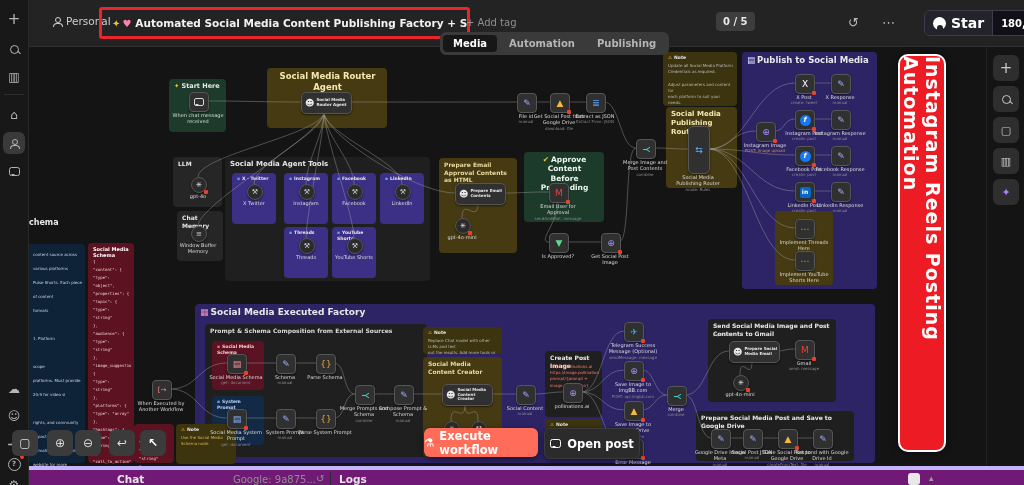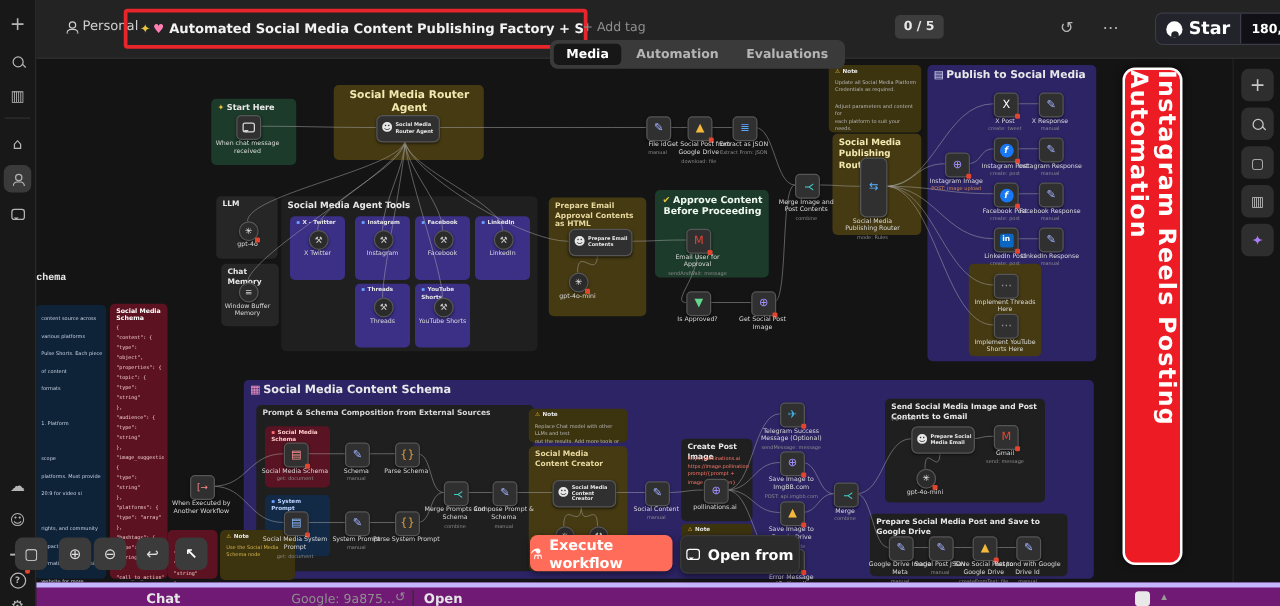--- a/index.html
+++ b/index.html
@@ -73,32 +73,32 @@
   #footer .f-up{position:absolute;left:901px;top:3px;color:#9a9a9a;font-size:9px;cursor:pointer;}
   
   #canvas{position:absolute;left:28px;top:46px;width:958px;height:420px;background:#141414;overflow:hidden;}
   #edges{position:absolute;left:0;top:0;z-index:2;pointer-events:none;}
   .sec{position:absolute;border-radius:4px;z-index:1;}
   .sec .shead{position:absolute;top:3px;left:5px;right:4px;font-weight:bold;color:#e8e8e8;line-height:1.25;}
   .sec .shead.ctr{text-align:center;}
   .sec .mk{margin-right:2px;}
   .sec .sbody{position:absolute;left:5px;right:3px;font-size:4px;line-height:1.55;color:#b9b9b9;overflow:hidden;}
   .olive{background:#453a12;}
-  .green{background:#1c3b2b;padding-left:11px;}
+  .green{background:#1c3b2b;}
   .purple{background:#2d2466;}
   .dark{background:#262626;}
   .darker{background:#1f1f1f;} .darker .sbody{top:13px;}
   .tilep{background:#3b2f86;}
   .tiler{background:#5a1322;}
   .tilen{background:#132a47;}
   .note{background:#3c330f;} .note .sbody{top:11px;}
   .redp{background:#5c1220;} .redp .sbody{top:15px;font-family:"DejaVu Sans Mono",monospace;font-size:4px;line-height:8px;}
   .redp .shead{font-size:5px;}
   .navyp{background:#0e2238;} .navyp .sbody{top:4px;font-size:4px;line-height:14px;}
-  .flabel{background:transparent;font-family:Liberation Mono, monospace;} .flabel .shead{left:0;top:0;}
+  .flabel{background:transparent;} .flabel .shead{left:0;top:0;}
   
   .node{position:absolute;background:#303030;border:1px solid #565656;z-index:3;cursor:pointer;
         display:flex;align-items:center;justify-content:center;box-shadow:0 1px 2px rgba(0,0,0,.5);}
   .node.sq{border-radius:4px;} .node.c{border-radius:50%;background:#2b2b2b;}
   .node.wide{border-radius:5px;justify-content:flex-start;padding-left:3px;gap:2px;}
   .node.tall{border-radius:5px;}
   .nicon{font-size:9px;line-height:1;}
   .node.c .nicon{font-size:7px;}
   .nicon.rot{display:inline-block;transform:rotate(90deg);}
   .nicon.fb{background:#1877f2;width:11px;height:11px;border-radius:50%;display:inline-flex;
@@ -148,21 +148,21 @@
     <span class="seg1">
       <span class="ghmark"></span>
       <span class="ghstar">Star</span>
     </span>
     <span class="seg2">180,747</span>
   </div>
 </div>
 <div id="tabs">
     <div class="tab active">Media</div>
     <div class="tab">Automation</div>
-    <div class="tab">Evaluations</div>
+    <div class="tab">Publishing</div>
   </div>
 
 <div id="lsb">
   <div class="lsb-div" style="top:94px"></div>
 <div class="lsb-ic" style="top: 8px;">
       <span style="font-size: 15px;">+</span>
     </div>
     <div class="lsb-ic" style="top: 38px;">
       <span class="isearch"></span>
     </div>
@@ -319,21 +319,21 @@
       <div class="sbody">Update all Social Media Platform<br>Credentials as required.<br>&nbsp;<br>Adjust parameters and content for<br>each platform to suit your needs.</div>
     </div>
     <div class="sec olive" style="left: 638px; top: 61px; width: 71px; height: 81px;">
       <div class="shead" style="font-size: 7px; color: rgb(243, 233, 176);"><span>Social Media Publishing Router</span></div>
     </div>
     <div class="sec purple" style="left: 714px; top: 6px; width: 135px; height: 237px;">
       <div class="shead" style="font-size: 8.5px;"><span class="mk" style="color: rgb(223, 228, 255);">▤</span><span>Publish to Social Media</span></div>
     </div>
     <div class="sec olive" style="left: 747px; top: 165px; width: 58px; height: 74px;"></div>
     <div class="sec purple" style="left: 167px; top: 258px; width: 680px; height: 159px;">
-      <div class="shead" style="font-size: 9px;"><span class="mk" style="color: rgb(231, 145, 193);">▦</span><span>Social Media Content Schema</span></div>
+      <div class="shead" style="font-size: 9px;"><span class="mk" style="color: rgb(231, 145, 193);">▦</span><span>Social Media Executed Factory</span></div>
     </div>
     <div class="sec darker" style="left: 177px; top: 278px; width: 222px; height: 133px;">
       <div class="shead" style="font-size: 6px; color: rgb(216, 216, 216);"><span>Prompt &amp; Schema Composition from External Sources</span></div>
     </div>
     <div class="sec tiler" style="left: 184px; top: 295px; width: 52px; height: 49px;">
       <div class="shead" style="font-size: 4.5px; color: rgb(255, 201, 201);"><span class="mk" style="color: rgb(255, 112, 112);">▪</span><span>Social Media Schema</span></div>
     </div>
     <div class="sec tilen" style="left: 184px; top: 350px; width: 52px; height: 49px;">
       <div class="shead" style="font-size: 4.5px; color: rgb(188, 212, 255);"><span class="mk" style="color: rgb(106, 160, 255);">▪</span><span>System Prompt</span></div>
     </div>
@@ -625,31 +625,31 @@
 
 <div id="banner">
     <span>Instagram Reels Posting Automation</span>
   </div>
 <div id="exec">
   <span>⚗</span>
   <span>Execute workflow</span>
 </div>
 <div id="openchat">
   <span class="ibubble"></span>
-  <span>Open from</span>
+  <span>Open post</span>
 </div>
 <div id="zoomctl">
     <div class="zbtn" style="left: 12px;">▢</div>
     <div class="zbtn" style="left: 47px;">⊕</div>
     <div class="zbtn" style="left: 75px;">⊖</div>
     <div class="zbtn" style="left: 109px;">↩</div>
     <div class="zbtn active" style="left: 140px;">↖</div>
   </div>
 
 <div id="footer">
   <span class="f-chat">Chat</span>
   <span class="f-sess">Google: 9a875...</span>
   <span class="f-ref">↺</span>
   <span class="f-div"></span>
-  <span class="f-logs">Open</span>
+  <span class="f-logs">Logs</span>
   <span class="f-sq"></span>
   <span class="f-up">▴</span>
 </div>
 
 </body></html>

